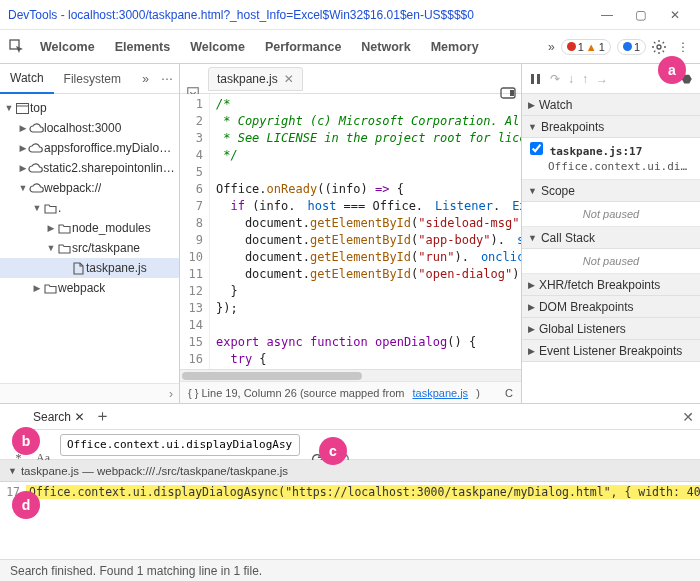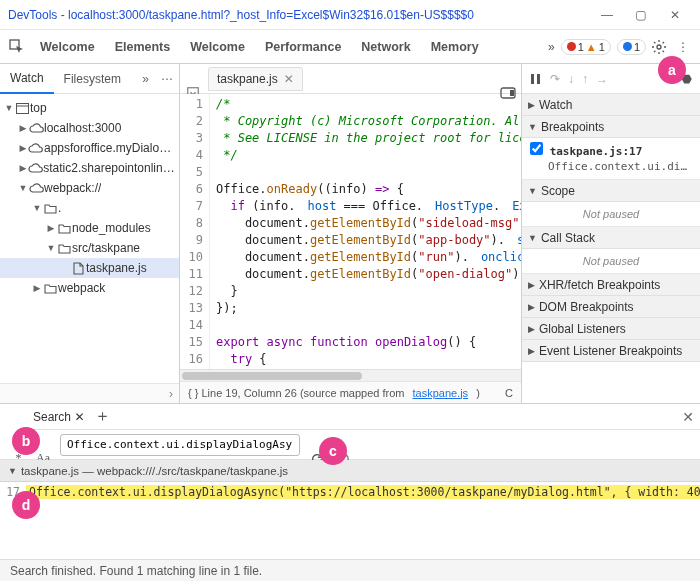--- a/index.html
+++ b/index.html
@@ -248,21 +248,21 @@
     </div>
     <div class="codearea">
       <div class="codebody">
         <div class="gutter" id="gutter">1<br>2<br>3<br>4<br>5<br>6<br>7<br>8<br>9<br>10<br>11<br>12<br>13<br>14<br>15<br>16<br>17<br>18<br>19<br>20<br>21<br>22<br></div>
         <div class="code" id="code" style="position: relative;"><span class="c-comment">/*</span>
 <span class="c-comment"> * Copyright (c) Microsoft Corporation. All </span>
 <span class="c-comment"> * See LICENSE in the project root for licen</span>
 <span class="c-comment"> */</span>
 
 Office.<span class="c-attr">onReady</span>((info) <span class="c-kw">=&gt;</span> {
-  <span class="c-kw">if</span> (info.<span class="c-ident">host</span> === Office.<span class="c-ident">HostType</span>.<span class="c-ident">Excel</span>) {
+  <span class="c-kw">if</span> (info.<span class="c-ident">host</span> === Office.<span class="c-ident">Listener</span>.<span class="c-ident">Excel</span>) {
     document.<span class="c-attr">getElementById</span>(<span class="c-str">"sideload-msg"</span>).
     document.<span class="c-attr">getElementById</span>(<span class="c-str">"app-body"</span>).<span class="c-ident">styl</span>
     document.<span class="c-attr">getElementById</span>(<span class="c-str">"run"</span>).<span class="c-ident">onclick</span> =
     document.<span class="c-attr">getElementById</span>(<span class="c-str">"open-dialog"</span>).
   }
 });
 
 <span class="c-kw">export</span> <span class="c-kw">async</span> <span class="c-kw">function</span> <span class="c-fn">openDialog</span>() {
   <span class="c-kw">try</span> {
     Office...

